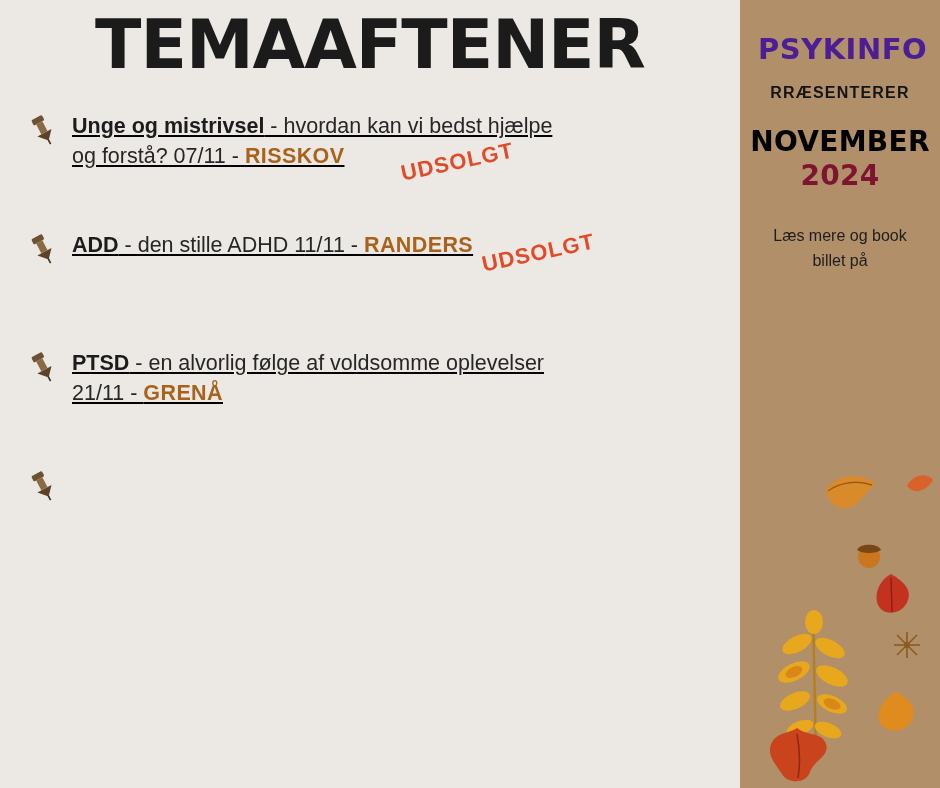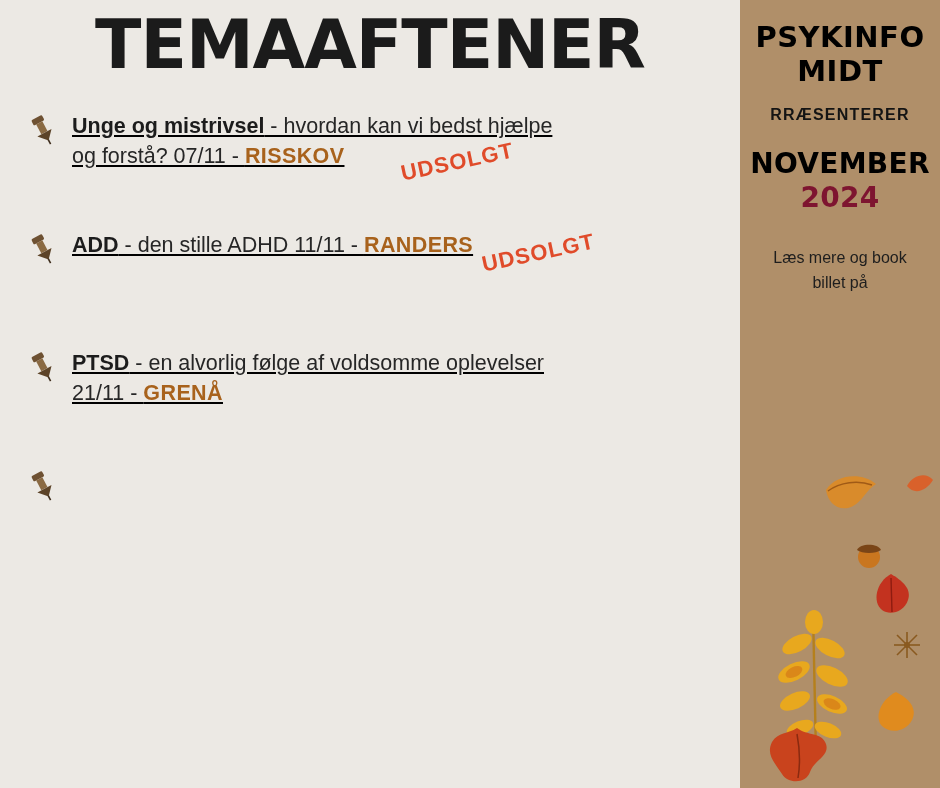--- a/index.html
+++ b/index.html
@@ -85,27 +85,27 @@
   }
   
   .right {
     position: relative;
     width: 200px;
     height: 788px;
     background: #b08f69;
     overflow: hidden;
   }
   .brand {
-    margin: 0;
+    margin: 12px;
     padding: 20px 6px 0 6px;
     text-align: center;
     font-family: "DejaVu Sans", sans-serif;
     font-weight: bold;
     font-size: 29px;
-    color: #000000;
+    color: #4c1d95;
     line-height: 1.18;
     letter-spacing: .5px;
   }
   .presents {
     margin: 18px 0 0 0;
     text-align: center;
     font-family: Liberation Sans, sans-serif;
     font-weight: bold;
     font-size: 16px;
     letter-spacing: 1.2px;
@@ -228,21 +228,20 @@
           </svg>
         </span>
       </div>
 
     </div>
   </div>
 
   <div class="right">
     <div class="brand">
       <div>PSYKINFO</div>
-      <div>MIDT</div>
     </div>
     <div class="presents">RRÆSENTERER</div>
     <div class="month">NOVEMBER</div>
     <div class="year">2024</div>
     <div class="booking">
       <span>Læs mere og book</span><br>
       <span>billet på</span>
     </div>
 
     <span class="leaf" style="left:82px; top:470px;">

